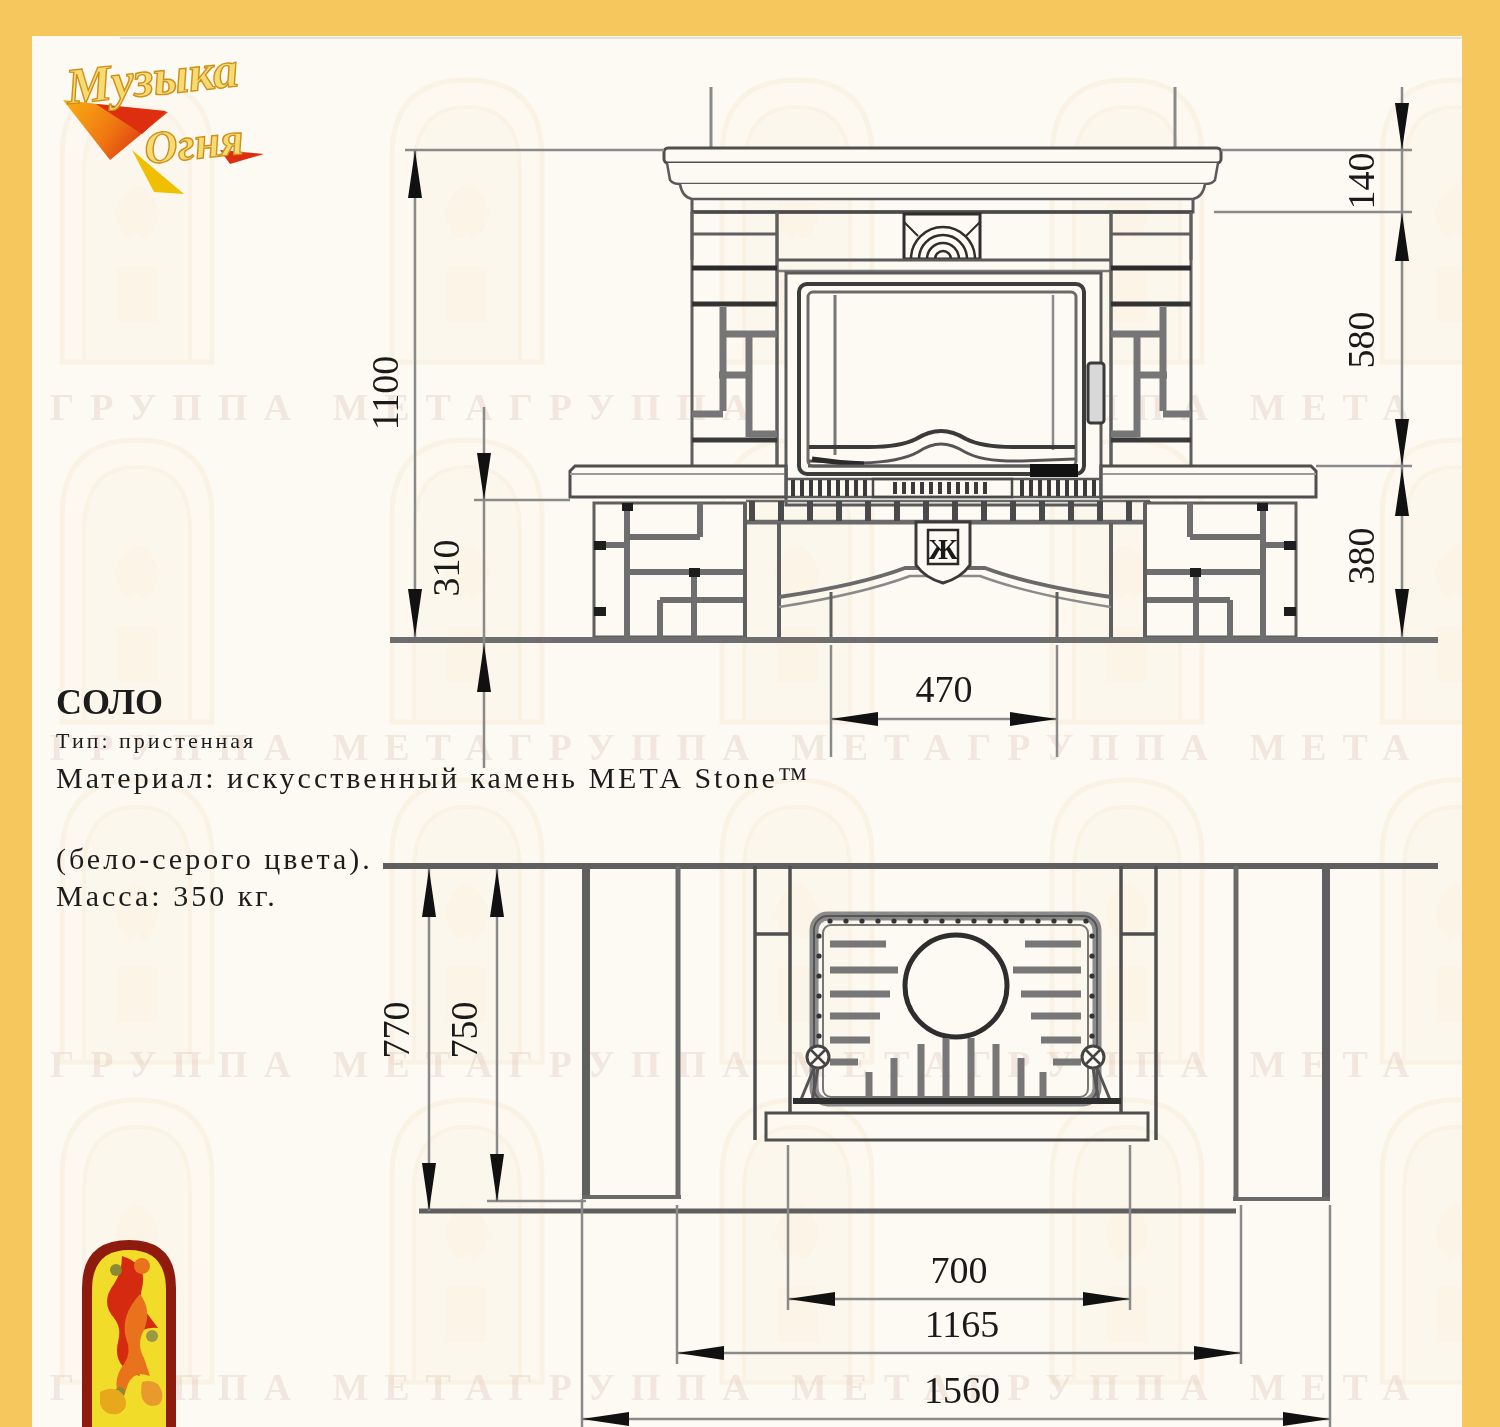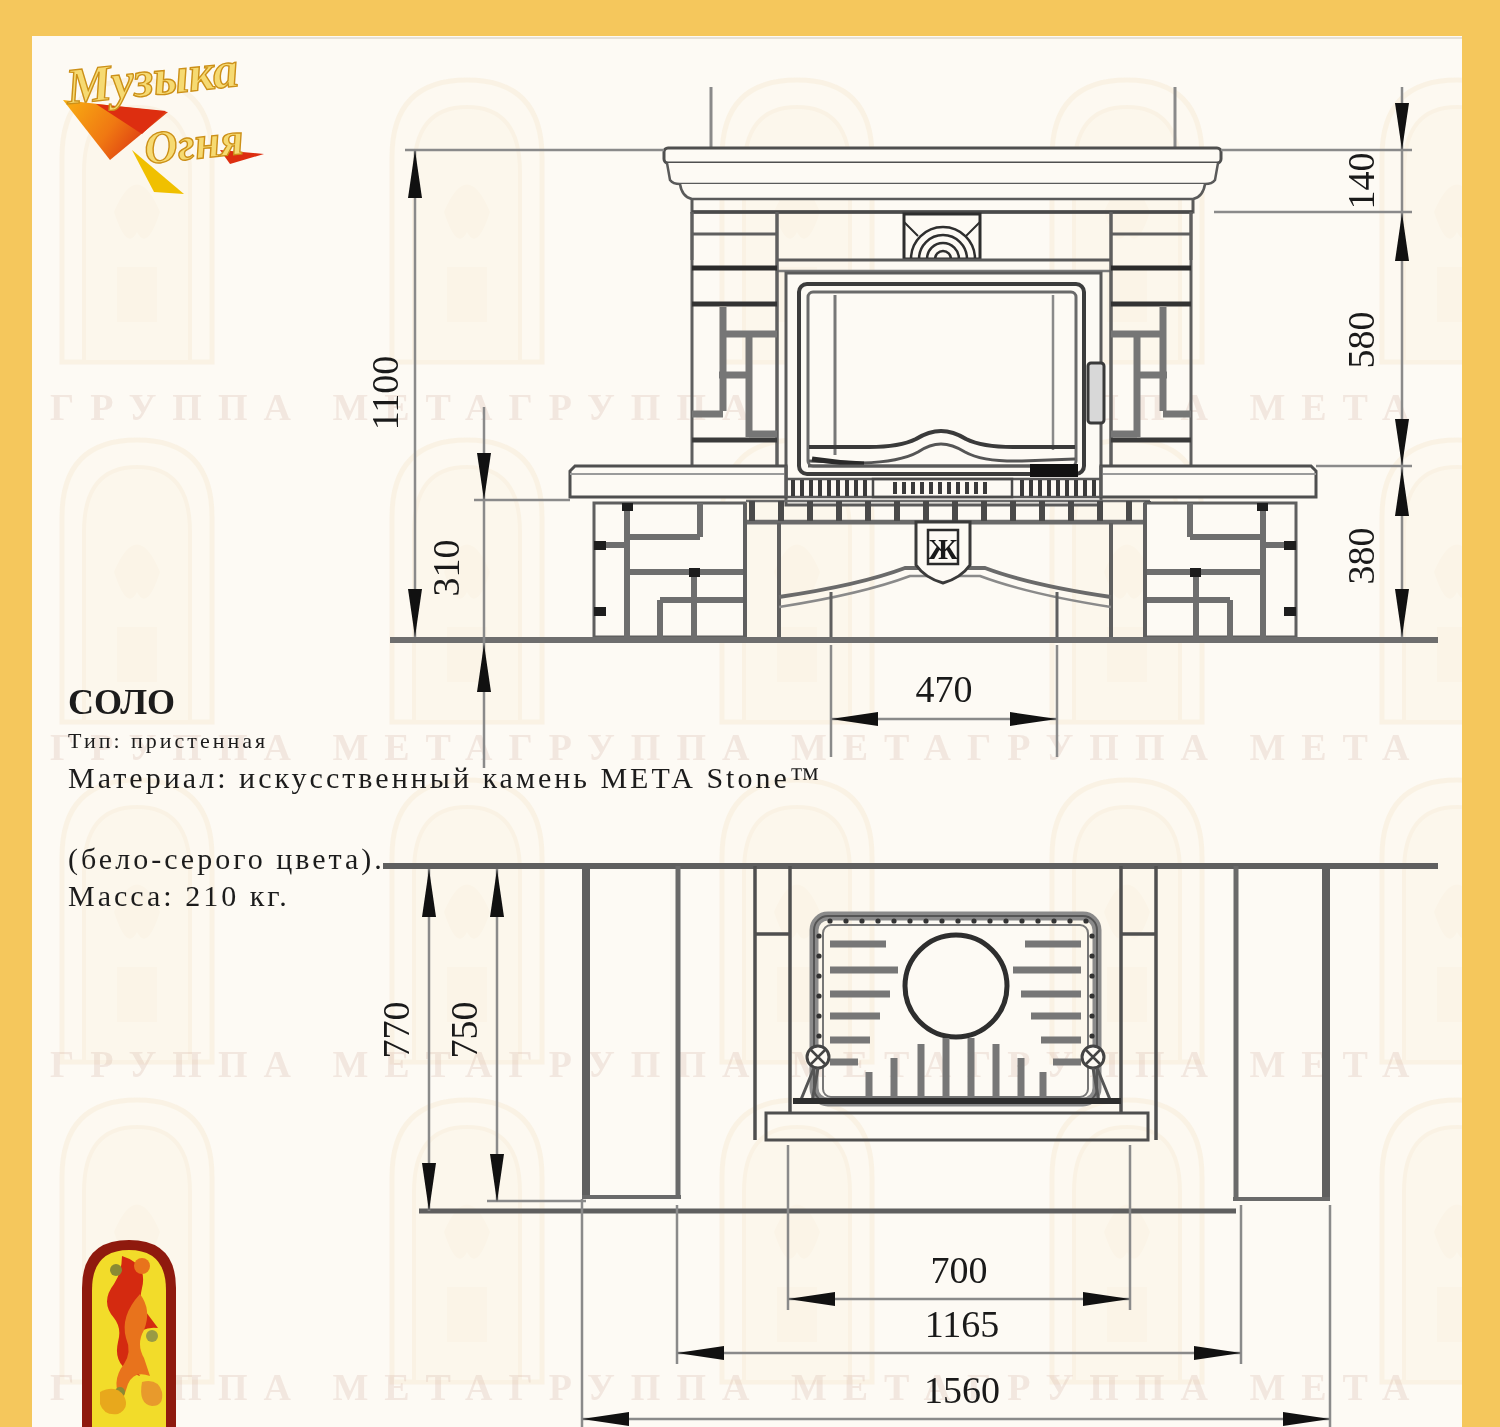--- a/index.html
+++ b/index.html
@@ -494,31 +494,31 @@
 </defs>
 <polygon points="5,58 110,70 52,118" fill="url(#flame)"></polygon>
 <polygon points="38,62 108,69 84,92" fill="#dd2e10"></polygon>
 <polygon points="74,108 126,152 96,150" fill="#f0c000"></polygon>
 <polygon points="162,108 206,112 172,122" fill="#dd2e10"></polygon>
 <text x="10" y="62" font-family="Liberation Serif" font-style="italic" font-weight="bold" font-size="51" fill="#f6da72" stroke="#cc9018" stroke-width="1.4" transform="rotate(-6 10 62)">Музыка</text>
 <text x="88" y="122" font-family="Liberation Serif" font-style="italic" font-weight="bold" font-size="46" fill="#f6da72" stroke="#cc9018" stroke-width="1.4" transform="rotate(-6 88 122)">Огня</text>
 </svg>
 </div>
 
-<div style="position:absolute;left:68px;top:682px;color:#1c1c1c;">
+<div style="position:absolute;left:56px;top:682px;color:#1c1c1c;">
 
 <div style="font-size:36px;font-weight:bold;line-height:40px;">СОЛО</div>
 
 <div style="font-size:22px;line-height:37px;letter-spacing:3px;">Тип: пристенная</div>
 
 <div style="font-size:30px;line-height:37px;letter-spacing:3px;">Материал: искусственный камень МЕТА Stone™</div>
 
 <div style="font-size:30px;line-height:37px;letter-spacing:3px;margin-top:44px;">(бело-серого цвета).</div>
 
-<div style="font-size:30px;line-height:37px;letter-spacing:3px;">Масса: 210 кг.</div>
+<div style="font-size:30px;line-height:37px;letter-spacing:3px;">Масса: 350 кг.</div>
 </div>
 
 <div id="logo-bottom" style="position:absolute;left:82px;top:1240px;width:94px;height:187px;">
 <svg width="94" height="187" viewBox="0 0 94 187">
 <path d="M0,187 L0,48 Q0,0 47,0 Q94,0 94,48 L94,187 Z" fill="#8f1a0e"></path>
 <path d="M10,187 L10,50 Q10,10 47,10 Q84,10 84,50 L84,187 Z" fill="#f2dc2a"></path>
 <path d="M40,16 Q66,24 60,48 Q56,64 64,72 L76,88 Q60,86 52,98 Q44,114 58,136 Q30,128 36,102 Q40,88 32,78 Q18,62 32,44 Q40,32 40,16 Z" fill="#d42a10"></path>
 <path d="M58,54 Q70,70 62,90 Q54,104 62,118 L68,136 Q52,130 46,144 L40,162 Q28,142 42,124 Q50,112 44,98 Q38,76 58,54 Z" fill="#e8731c"></path>
 <circle cx="60" cy="26" r="8" fill="#e8731c"></circle>
 <circle cx="34" cy="30" r="6" fill="#8a8a34"></circle>

